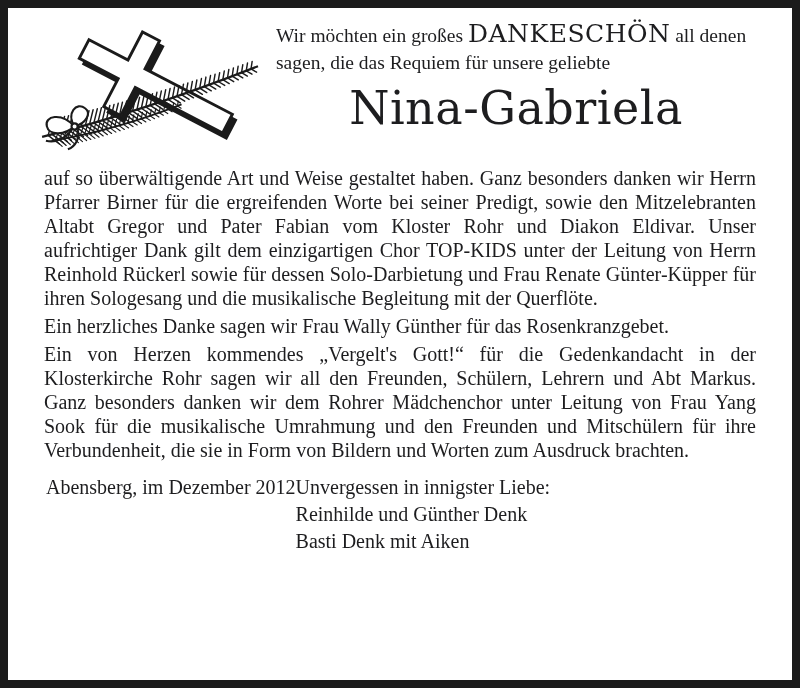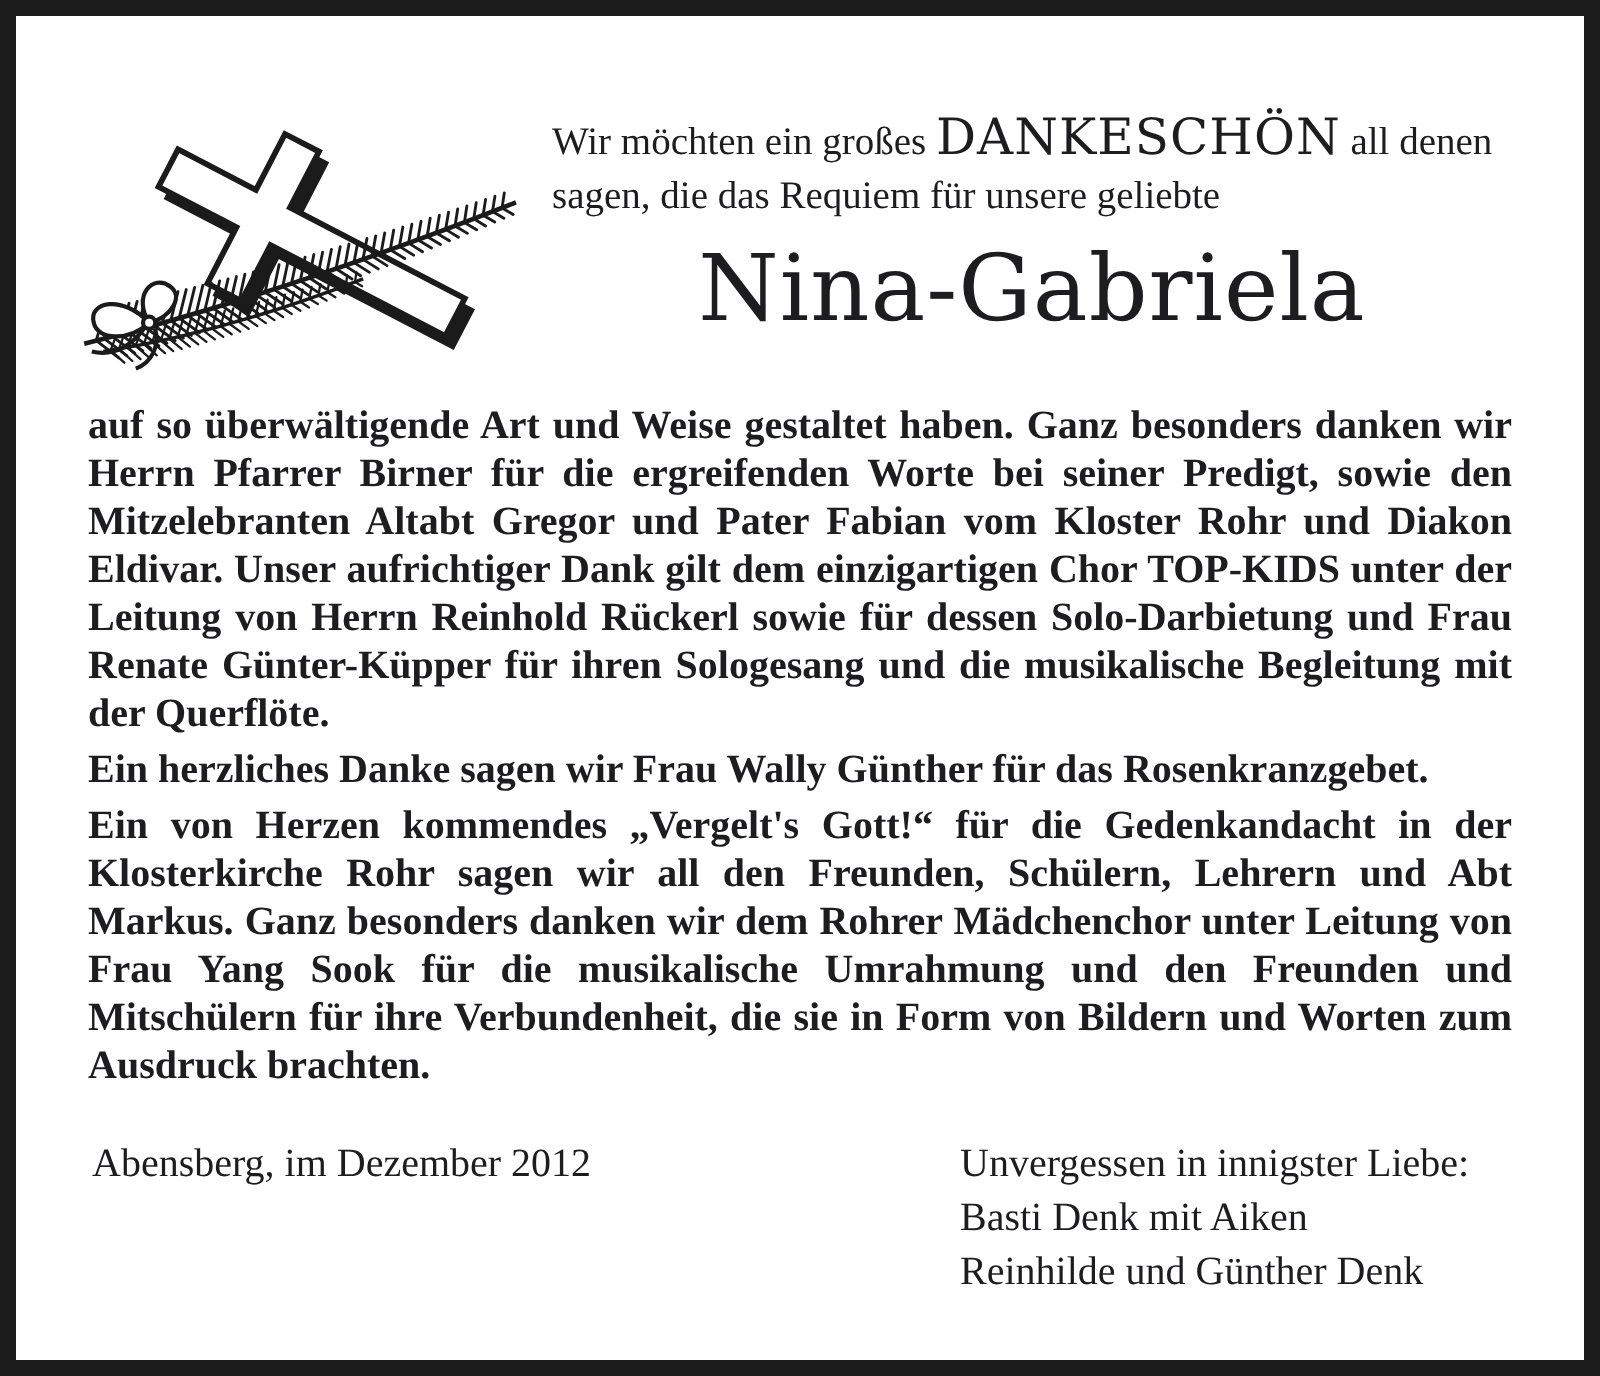--- a/index.html
+++ b/index.html
@@ -2,34 +2,34 @@
 <html><head>
 <meta charset="utf-8">
 <style>
   html,body{margin:0;padding:0;background:#ffffff;}
   .page{
     width:800px;height:688px;box-sizing:border-box;
     border:8px solid #1b1b1b;background:#ffffff;color:#1d1d1f;
     font-family:"Liberation Serif","DejaVu Serif",serif;
     padding:8px 36px 0 36px;overflow:hidden;position:relative;
   }
-  .header{display:flex;align-items:flex-start;margin-top:35px;}
+  .header{display:flex;align-items:flex-start;}
   .art{width:230px;flex:0 0 auto;margin:12px 0 0 -8px;}
   .art svg{display:block;}
   .header-right{flex:1;padding-left:10px;}
   .intro{margin:4px 0 0 0;font-size:19.5px;line-height:27px;}
   .shout{font-size:25px;font-family:"DejaVu Serif",serif;letter-spacing:.5px;}
   .name{
     margin:4px 0 0 0;text-align:center;font-weight:normal;
     font-size:46px;line-height:56px;letter-spacing:.5px;
     font-family:"DejaVu Serif","Liberation Serif",serif;
   }
   .bodytext{margin-top:10px;}
-  .para{margin:0 0 4px 0;font-size:20px;line-height:24px;text-align:justify;font-weight:bold;}
-  .footer{display:flex;justify-content:space-between;margin-top:24px;font-size:20px;line-height:27px;}
+  .para{margin:0 0 4px 0;font-size:20px;line-height:24px;text-align:justify;}
+  .footer{display:flex;margin-top:12px;font-size:20px;line-height:27px;}
   .place-date{padding-left:2px;white-space:nowrap;}
   .signature{width:276px;text-align:left;}
   .stem{fill:none;stroke:#1b1b1b;}
   .crossback{fill:#1b1b1b;stroke:#1b1b1b;stroke-width:2;}
   .crossfront{fill:#ffffff;stroke:#1b1b1b;stroke-width:3;stroke-linejoin:miter;}
   .bowloop{fill:#ffffff;stroke:#1b1b1b;stroke-width:2.2;}
   .bowtail{fill:none;stroke:#1b1b1b;stroke-width:2.2;}
 </style>
 </head>
 <body>
@@ -224,18 +224,18 @@
   <div class="bodytext">
     <p class="para">auf so überwältigende Art und Weise gestaltet haben. Ganz besonders danken wir Herrn Pfarrer Birner für die ergreifenden Worte bei seiner Predigt, sowie den Mitzelebranten Altabt Gregor und Pater Fabian vom Kloster Rohr und Diakon Eldivar. Unser aufrichtiger Dank gilt dem einzigartigen Chor TOP-KIDS unter der Leitung von Herrn Reinhold Rückerl sowie für dessen Solo-Darbietung und Frau Renate Günter-Küpper für ihren Sologesang und die musikalische Begleitung mit der Querflöte.</p>
     <p class="para">Ein herzliches Danke sagen wir Frau Wally Günther für das Rosenkranzgebet.</p>
     <p class="para">Ein von Herzen kommendes „Vergelt's Gott!“ für die Gedenkandacht in der Klosterkirche Rohr sagen wir all den Freunden, Schülern, Lehrern und Abt Markus. Ganz besonders danken wir dem Rohrer Mädchenchor unter Leitung von Frau Yang Sook für die musikalische Umrahmung und den Freunden und Mitschülern für ihre Verbundenheit, die sie in Form von Bildern und Worten zum Ausdruck brachten.</p>
   </div>
 
   <div class="footer">
     <div class="place-date">Abensberg, im Dezember 2012</div>
     <div class="signature">
       <div>Unvergessen in innigster Liebe:</div>
+      <div>Reinhilde und Günther Denk</div>
       <div>Basti Denk mit Aiken</div>
-      <div>Reinhilde und Günther Denk</div>
     </div>
   </div>
 
 </div>
 
 </body></html>

